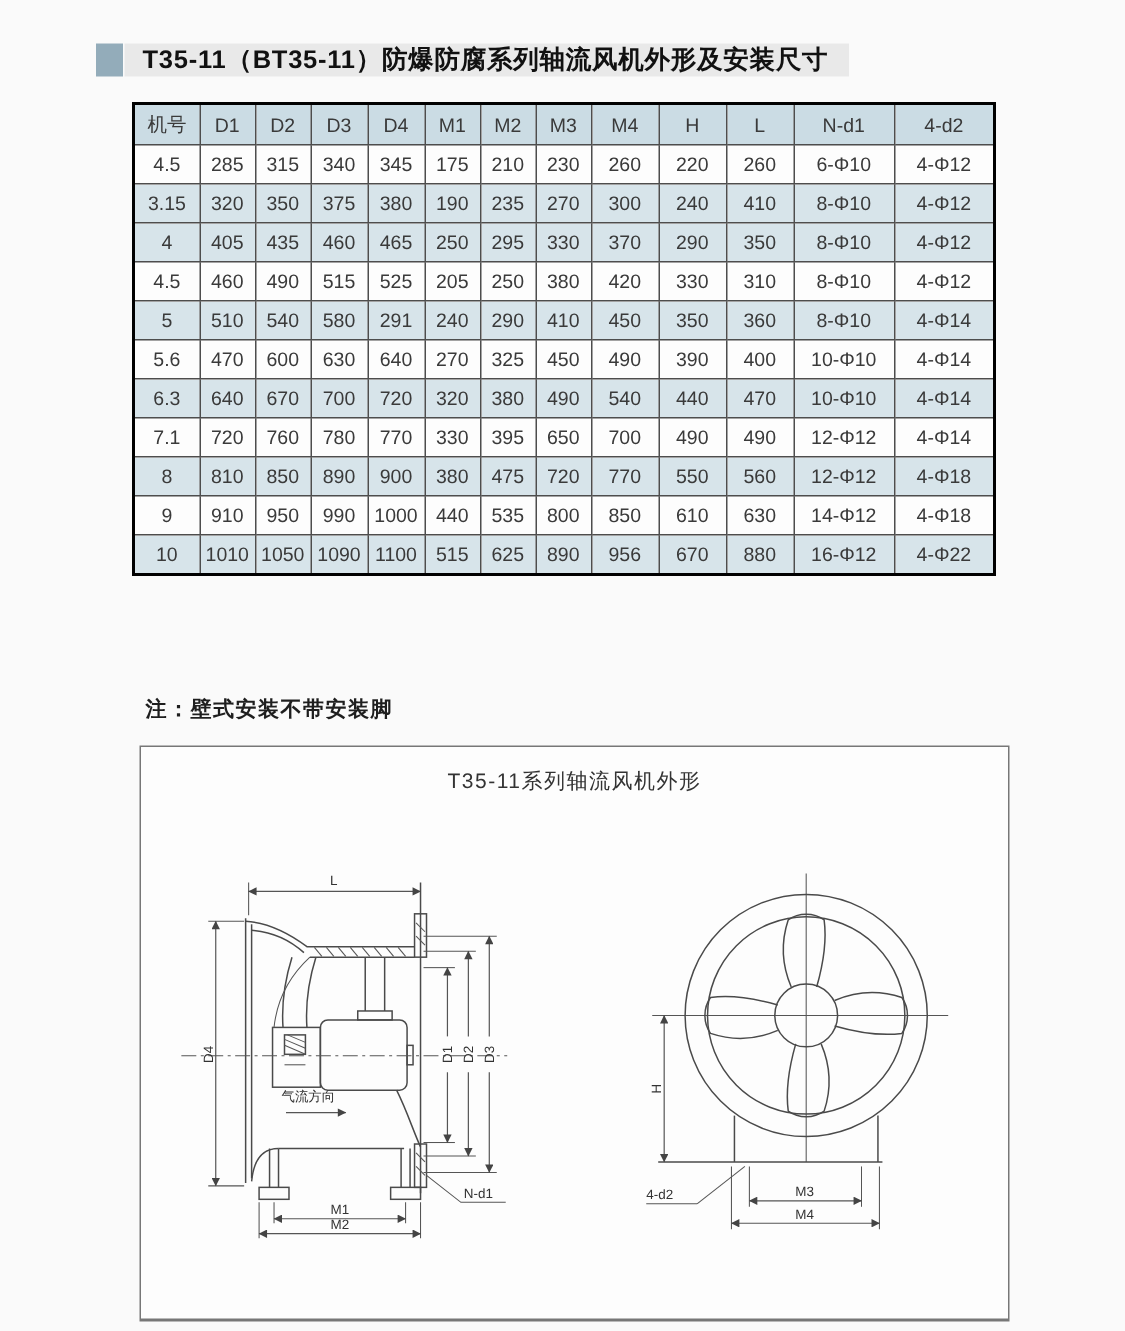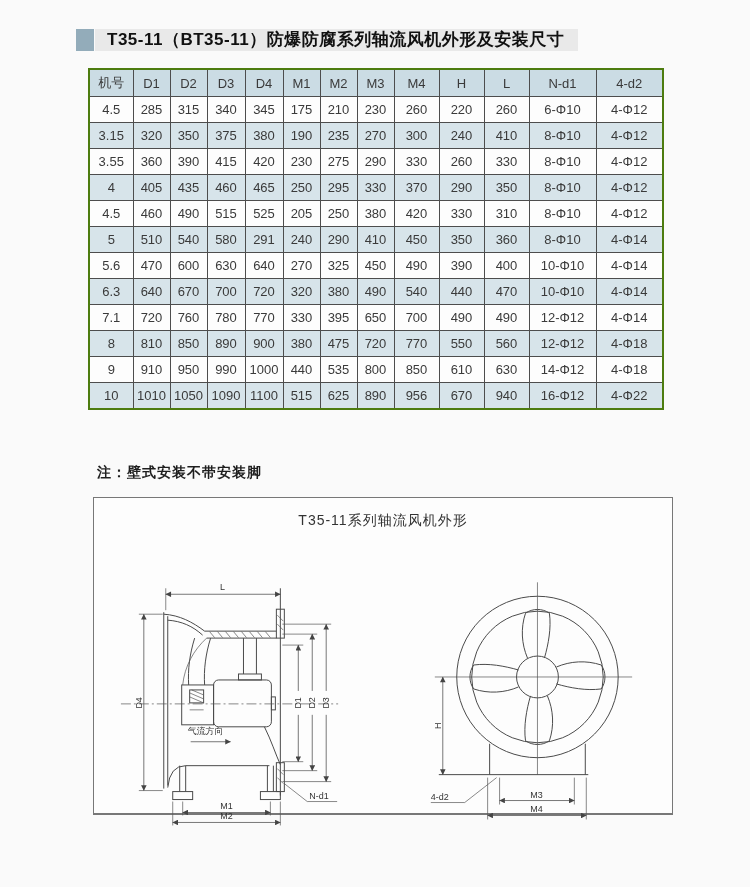--- a/index.html
+++ b/index.html
@@ -3,40 +3,40 @@
 <meta charset="utf-8">
 <style>
   html,body{margin:0;padding:0;}
   body{
     width:750px;height:887px;position:relative;
     background:#fafafa;
     font-family:"Liberation Sans","DejaVu Sans",sans-serif;
     color:#222;
   }
   
-  .title-row{position:absolute;left:76px;top:29px;display:flex;align-items:stretch;height:22px;justify-content:space-between;}
+  .title-row{position:absolute;left:64px;top:29px;display:flex;align-items:stretch;height:22px;justify-content:space-between;}
   .title-square{width:18px;height:22px;background:var(--accent,#93acba);margin-right:1px;}
   .title-strip{background:var(--strip,#e9e9e9);height:22px;display:flex;align-items:center;padding:0 14px 0 12px;}
   .title-text{font-size:17px;font-weight:bold;color:#111;line-height:22px;white-space:nowrap;letter-spacing:0.5px;}
   
   .tbl-wrap{position:absolute;left:88px;top:68px;}
-  table{border-collapse:collapse;table-layout:fixed;width:574px;border:2px solid #4d7c0f;}
+  table{border-collapse:collapse;table-layout:fixed;width:574px;border:2px solid #000000;}
   th,td{
     border:1px solid #4d4d4d;text-align:center;vertical-align:middle;
     font-size:13px;color:#3a3a3a;font-weight:normal;padding:0;
     overflow:hidden;white-space:nowrap;
   }
   th{height:26px;background:var(--header-bg,#cbdce4);}
   td{height:25px;background:#fdfdfd;}
   tr.alt td{background:var(--alt-bg,#d7e4ea);}
   
   .note{position:absolute;left:97px;top:464px;font-size:14px;font-weight:bold;color:#1e1e1e;letter-spacing:1px;}
   
   .draw-box{
-    position:absolute;left:93px;top:497px;width:580px;height:318px;
+    position:absolute;left:93px;top:497px;width:580px;height:384px;
     border:solid #777;border-width:1px 1px 2px 1px;box-sizing:border-box;background:#fdfdfd;
   }
   .draw-title{position:absolute;top:14px;left:0;width:100%;text-align:center;font-size:14px;color:#333;letter-spacing:1px;}
   .draw-box svg{position:absolute;left:0;top:0;}
   
   .part{stroke:#4a4a4a;stroke-width:1;fill:none;}
   .thin{stroke:#555;stroke-width:0.7;fill:none;}
   .dim{stroke:#555;stroke-width:0.8;fill:none;}
   .ext{stroke:#555;stroke-width:0.7;fill:none;}
   .cl{stroke:#555;stroke-width:0.7;fill:none;stroke-dasharray:10 3 2 3;}
@@ -110,35 +110,20 @@
           <td>380</td>
           <td>190</td>
           <td>235</td>
           <td>270</td>
           <td>300</td>
           <td>240</td>
           <td>410</td>
           <td>8-Φ10</td>
           <td>4-Φ12</td>
         </tr>
-        <tr>
-          <td>3.55</td>
-          <td>360</td>
-          <td>390</td>
-          <td>415</td>
-          <td>420</td>
-          <td>230</td>
-          <td>275</td>
-          <td>290</td>
-          <td>330</td>
-          <td>260</td>
-          <td>330</td>
-          <td>8-Φ10</td>
-          <td>4-Φ12</td>
-        </tr>
         <tr class="alt">
           <td>4</td>
           <td>405</td>
           <td>435</td>
           <td>460</td>
           <td>465</td>
           <td>250</td>
           <td>295</td>
           <td>330</td>
           <td>370</td>
@@ -256,21 +241,21 @@
           <td>10</td>
           <td>1010</td>
           <td>1050</td>
           <td>1090</td>
           <td>1100</td>
           <td>515</td>
           <td>625</td>
           <td>890</td>
           <td>956</td>
           <td>670</td>
-          <td>940</td>
+          <td>880</td>
           <td>16-Φ12</td>
           <td>4-Φ22</td>
         </tr>
       </tbody>
   </table>
 </div>
 
 <div class="note">注：壁式安装不带安装脚</div>
 
 <div class="draw-box">

